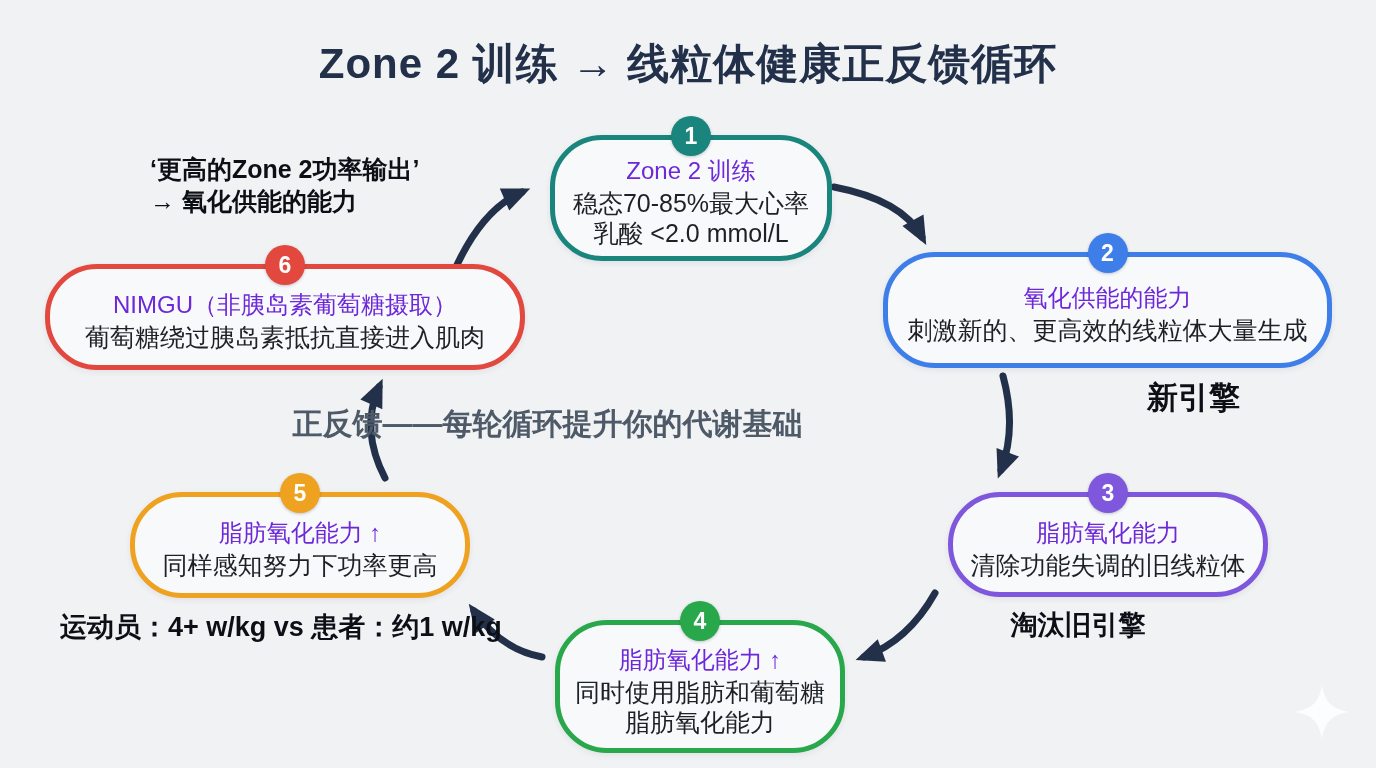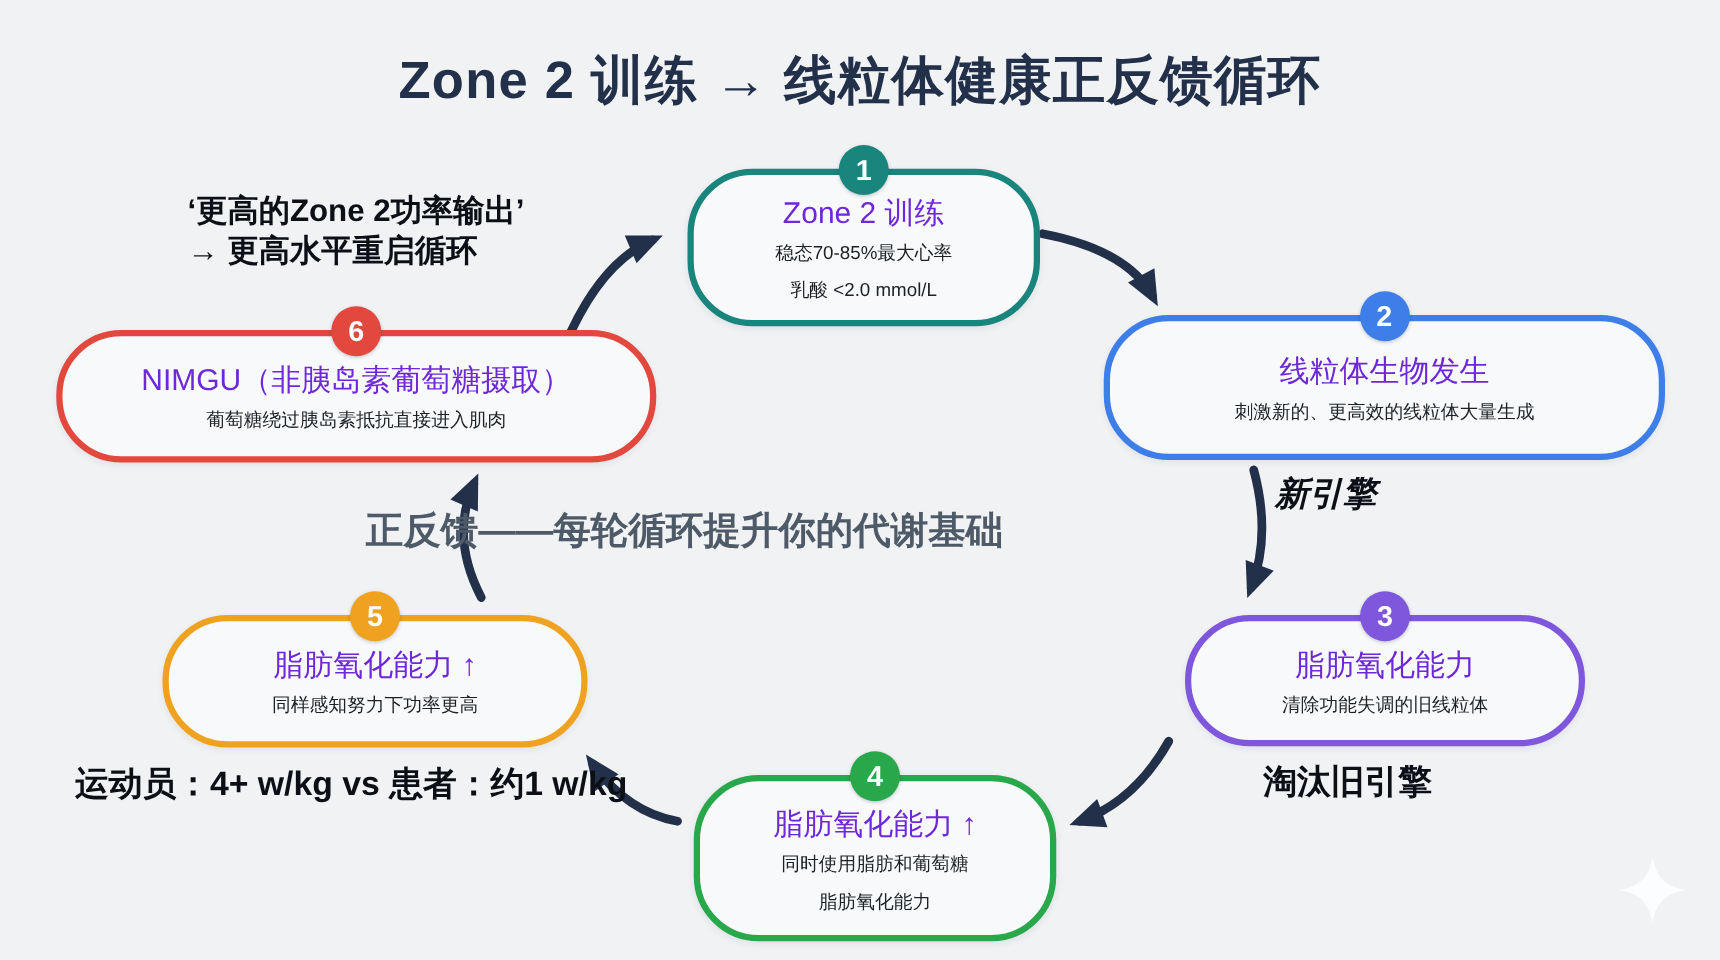--- a/index.html
+++ b/index.html
@@ -37,32 +37,32 @@
     width:40px;height:40px;border-radius:50%;
     display:flex;align-items:center;justify-content:center;
     color:#ffffff;font-size:23px;font-weight:bold;
     box-shadow:0 1px 3px rgba(30,40,60,0.25);
   }
   .node-title{
     font-size:24px;font-weight:normal;color:#6d28d9;
     line-height:34px;white-space:nowrap;
   }
   .node-line{
-    font-size:15px;font-weight:500;color:#1c2126;
+    font-size:25px;font-weight:500;color:#1c2126;
     line-height:30px;white-space:nowrap;text-align:center;
   }
 
   .annotation{
     position:absolute;
     font-weight:bold;color:#0c1016;
     white-space:nowrap;
   }
   .annotation .ann-line{line-height:32px;}
   #ann-restart{left:150px;top:153px;width:360px;font-size:25px;}
-  #ann-new-engine{left:1020px;top:377px;width:220px;text-align:left;font-size:27px;font-style:italic;}
+  #ann-new-engine{left:1020px;top:377px;width:220px;text-align:right;font-size:31px;}
   #ann-center{left:0;top:404px;width:1095px;text-align:center;font-size:30px;color:#4e5a68;}
   #ann-old-engine{left:968px;top:607px;width:220px;text-align:center;font-size:27px;}
   #ann-athlete{left:60px;top:609px;width:410px;text-align:left;font-size:27px;}
 
   .watermark{position:absolute;left:1294px;top:684px;width:56px;height:56px;}
 </style>
 </head>
 <body>
 
 <div class="stage">
@@ -91,21 +91,21 @@
     </div>
     <div class="node-title">Zone 2 训练</div>
     <div class="node-line">稳态70-85%最大心率</div>
     <div class="node-line">乳酸 &lt;2.0 mmol/L</div>
   </div>
 
   <div class="node" style="left: 883px; top: 252px; width: 449px; height: 116px; border-color: rgb(61, 126, 233);">
     <div class="badge" style="background: rgb(61, 126, 233);">
       <span>2</span>
     </div>
-    <div class="node-title">线粒体生物发生</div>
+    <div class="node-title">氧化供能的能力</div>
     <div class="node-line">刺激新的、更高效的线粒体大量生成</div>
   </div>
 
   <div class="node" style="left: 948px; top: 492px; width: 320px; height: 105px; border-color: rgb(126, 87, 221);">
     <div class="badge" style="background: rgb(126, 87, 221);">
       <span>3</span>
     </div>
     <div class="node-title">脂肪氧化能力</div>
     <div class="node-line">清除功能失调的旧线粒体</div>
   </div>
@@ -130,21 +130,21 @@
   <div class="node" style="left: 45px; top: 264px; width: 480px; height: 106px; border-color: rgb(226, 72, 61);">
     <div class="badge" style="background: rgb(226, 72, 61);">
       <span>6</span>
     </div>
     <div class="node-title">NIMGU（非胰岛素葡萄糖摄取）</div>
     <div class="node-line">葡萄糖绕过胰岛素抵抗直接进入肌肉</div>
   </div>
 
   <div id="ann-restart" class="annotation">
     <div class="ann-line">‘更高的Zone 2功率输出’</div>
-    <div class="ann-line">→ 更高水平重启循环</div>
+    <div class="ann-line">→ 氧化供能的能力</div>
   </div>
 
   <div id="ann-new-engine" class="annotation">新引擎</div>
 
   <div id="ann-center" class="annotation">正反馈——每轮循环提升你的代谢基础</div>
 
   <div id="ann-old-engine" class="annotation">淘汰旧引擎</div>
 
   <div id="ann-athlete" class="annotation">运动员：4+ w/kg vs 患者：约1 w/kg</div>
 

